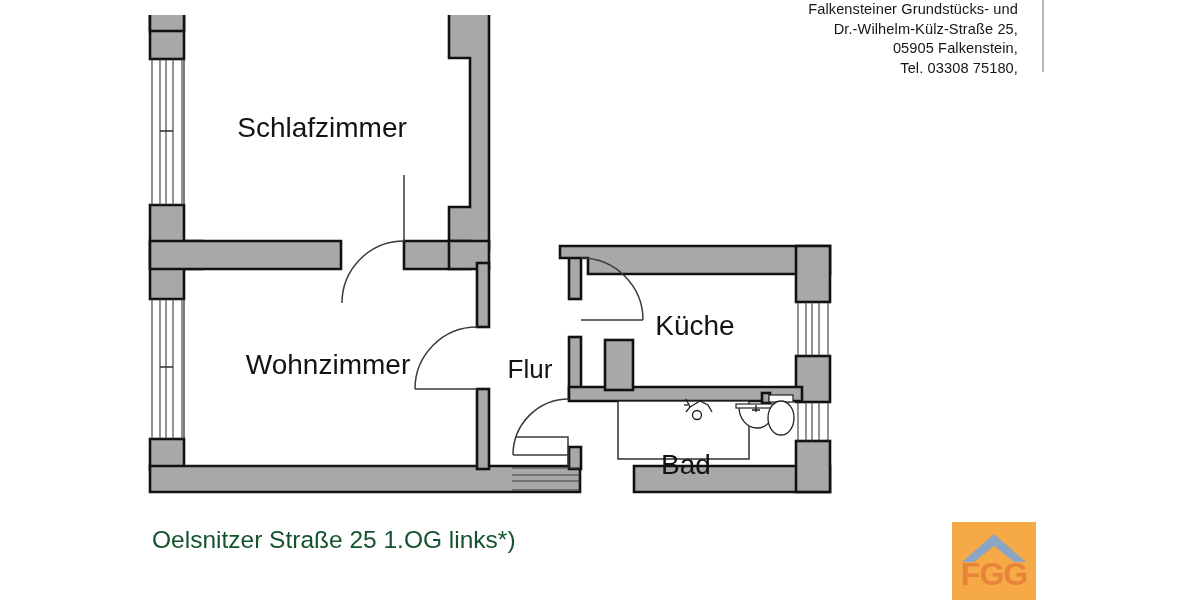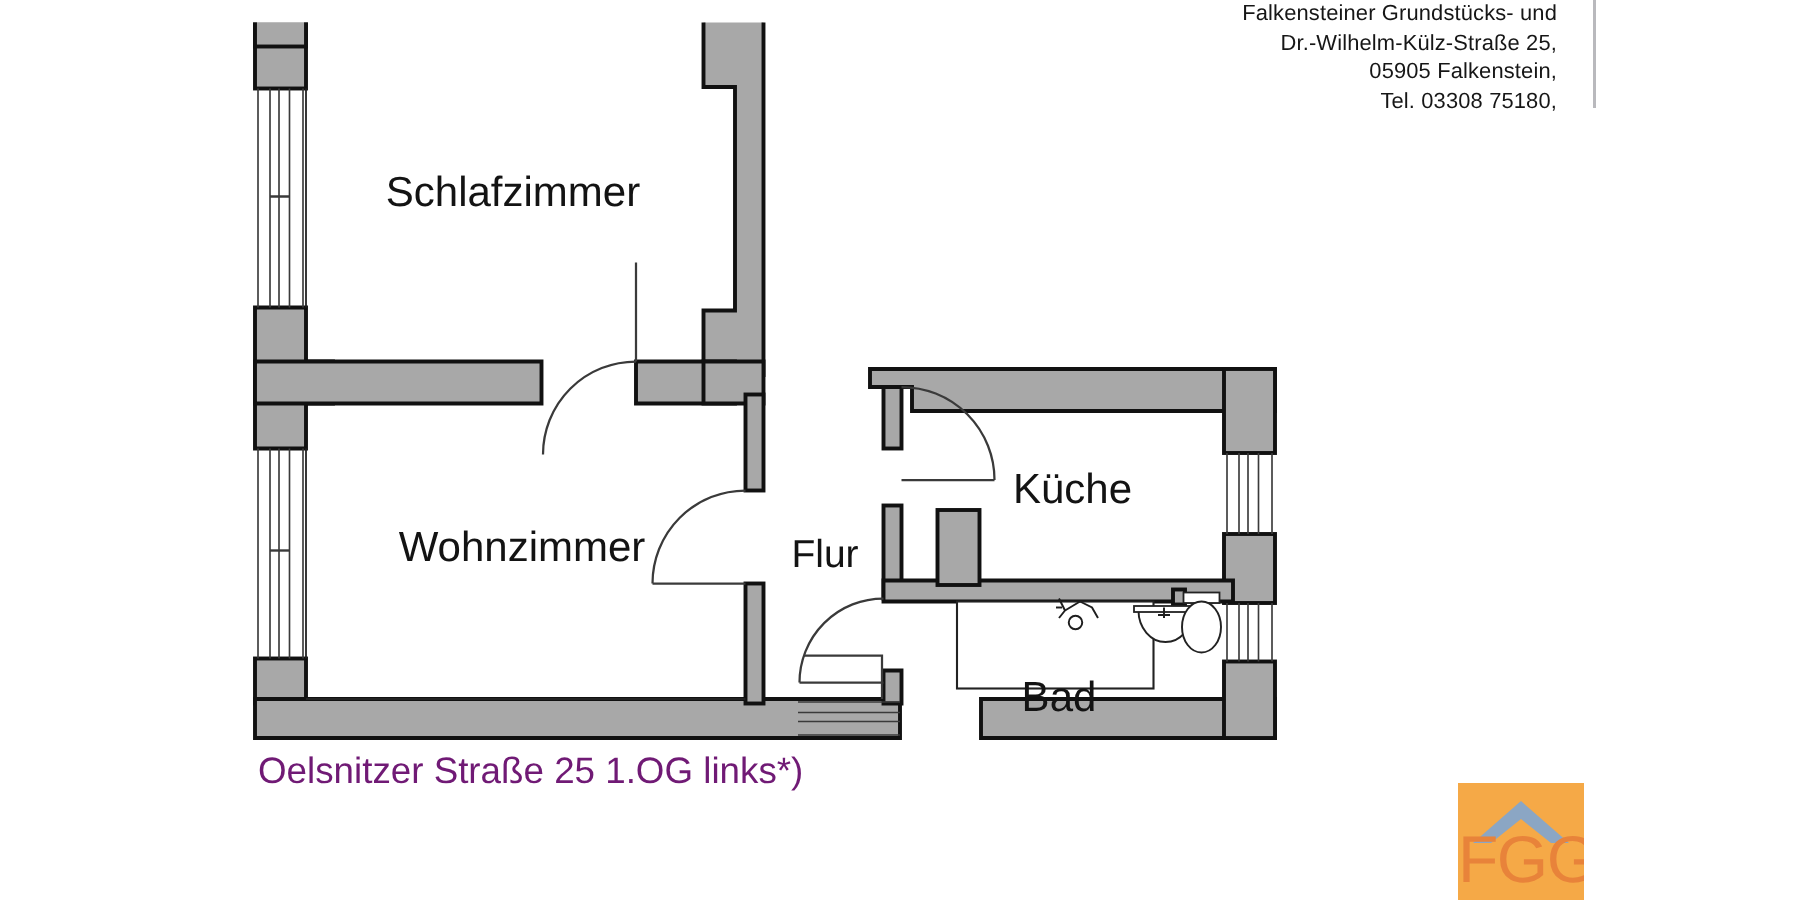--- a/index.html
+++ b/index.html
@@ -11,21 +11,20 @@
     width: 1200px;
     height: 600px;
     position: relative;
     overflow: hidden;
     font-family: "Liberation Sans", sans-serif;
     color: #1a1a1a;
   }
   #page-root {
     position: absolute;
     inset: 0;
-    margin-left: 20px;
   }
   
   .address-block {
     position: absolute;
     top: 0px;
     left: 740px;
     width: 278px;
     text-align: right;
     font-size: 14.6px;
     line-height: 19.6px;
@@ -56,45 +55,45 @@
   .room-label {
     font-family: "Liberation Sans", sans-serif;
     font-size: 28px;
     fill: #131313;
   }
   .room-label.small { font-size: 26px; }
   
   .caption {
     position: absolute;
     left: 152px;
-    top: 500px;
+    top: 525px;
     font-size: 24.5px;
     line-height: 30px;
-    color: #701a75;
+    color: #14532d;
     white-space: nowrap;
   }
   
   .logo {
     position: absolute;
     left: 952px;
     top: 522px;
     width: 84px;
     height: 78px;
     background: #f5a947;
     overflow: hidden;
   }
   .logo-inner { position: absolute; inset: 0; }
   .logo-text {
     position: absolute;
     left: 0; right: 0;
     top: 30px;
     text-align: center;
     font-family: "Liberation Sans", sans-serif;
-    font-weight: normal;
-    font-size: 44px;
+    font-weight: bold;
+    font-size: 32px;
     letter-spacing: -1px;
     color: #e8833a;
     line-height: 44px;
   }
 </style>
 </head>
 <body>
 
 <div id="page-root">
 

